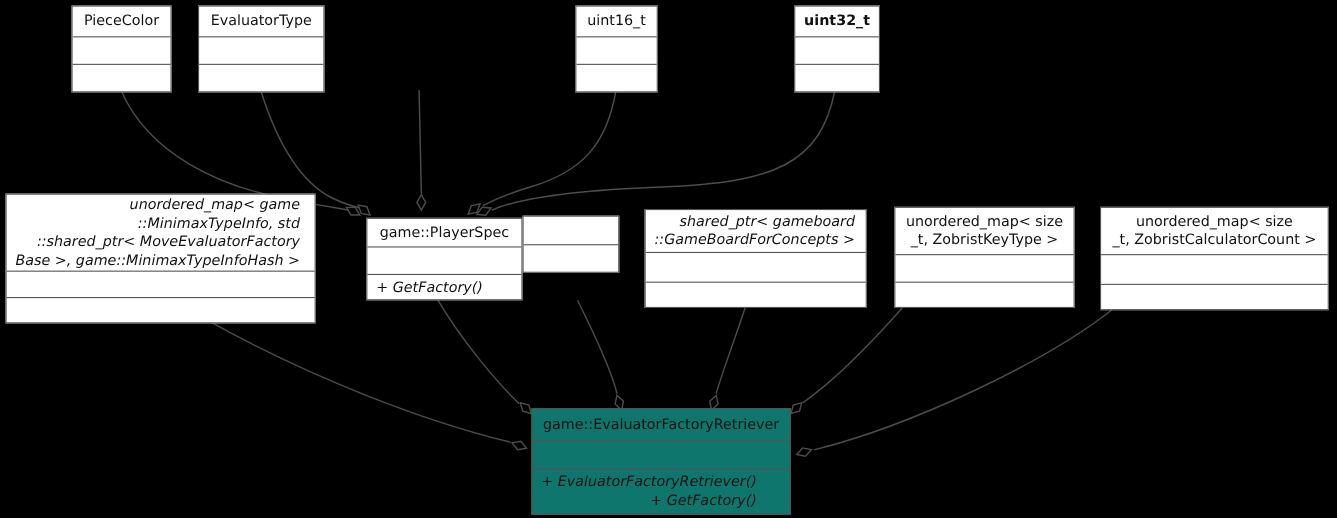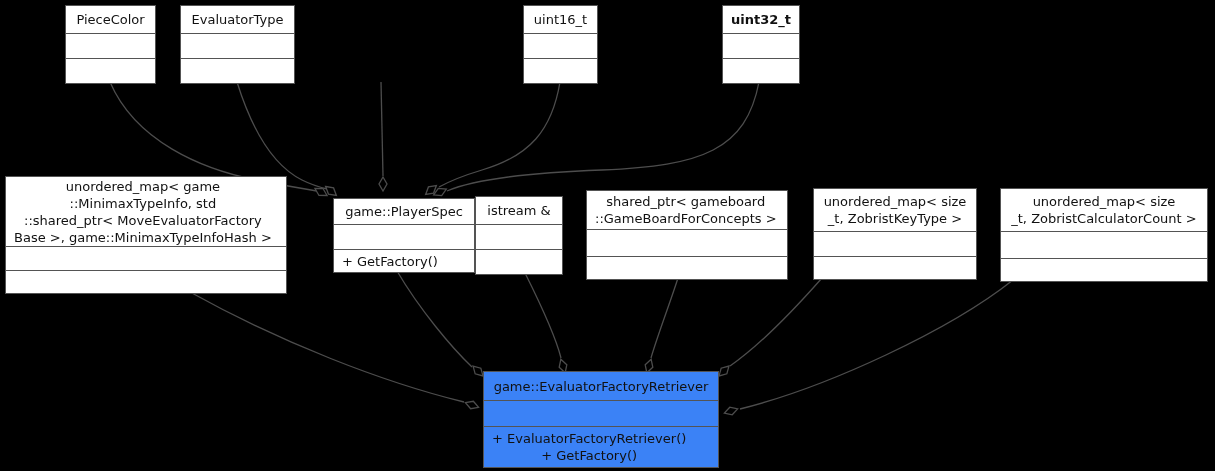--- a/index.html
+++ b/index.html
@@ -12,35 +12,35 @@
     overflow:hidden;
   }
   #edges{position:absolute;left:0;top:0;width:1215px;height:471px;pointer-events:none;}
   .node{
     position:absolute;
     background:#fff;
     border:1.4px solid #545454;
     box-sizing:border-box;
     cursor:pointer;
   }
-  .node.current{background:#3b82f6;}
+  .node.current{background:#0f766e;}
   .sec{
     box-sizing:border-box;
     font-size:13px;
     line-height:17px;
     white-space:pre-line;
     overflow:hidden;
     display:flex;
     align-items:center;
     justify-content:center;
     text-align:center;
     padding:1px 6px;
   }
   .sec + .sec{border-top:1.4px solid #545454;}
-  .sec.left{justify-content:flex-start;text-align:center;padding:2px 8px;}
+  .sec.left{justify-content:flex-start;text-align:right;padding:2px 8px;font-style:italic;}
   .node.current .sec + .sec{border-top-color:#545454;}
 </style>
 </head>
 <body>
 
 <div id="canvas">
 
   <svg id="edges" viewBox="0 0 1215 471">
     <g stroke="#4d4d4d" stroke-width="1.3" fill="none">
       <path d="M110,82 C135,140 200,170 262,181 C292,187 305,189 317,191"></path>
@@ -104,21 +104,20 @@
     <div class="sec" style="height:23px;"></div>
   </div>
 
   <div class="node" style="left:311px;top:198px;width:142px;margin-left:22px;">
     <div class="sec" style="height:25px;">game::PlayerSpec</div>
     <div class="sec" style="height:25px;"></div>
     <div class="sec left" style="height:23px;">+ GetFactory()</div>
   </div>
 
   <div class="node" style="left:475px;top:196px;width:88px;">
-    <div class="sec" style="height:27px;">istream &amp;</div>
     <div class="sec" style="height:25px;"></div>
     <div class="sec" style="height:25px;"></div>
   </div>
 
   <div class="node" style="left:586px;top:190px;width:202px;">
     <div class="sec left" style="height:38px;">shared_ptr&lt; gameboard
 ::GameBoardForConcepts &gt;</div>
     <div class="sec" style="height:27px;"></div>
     <div class="sec" style="height:23px;"></div>
   </div>

